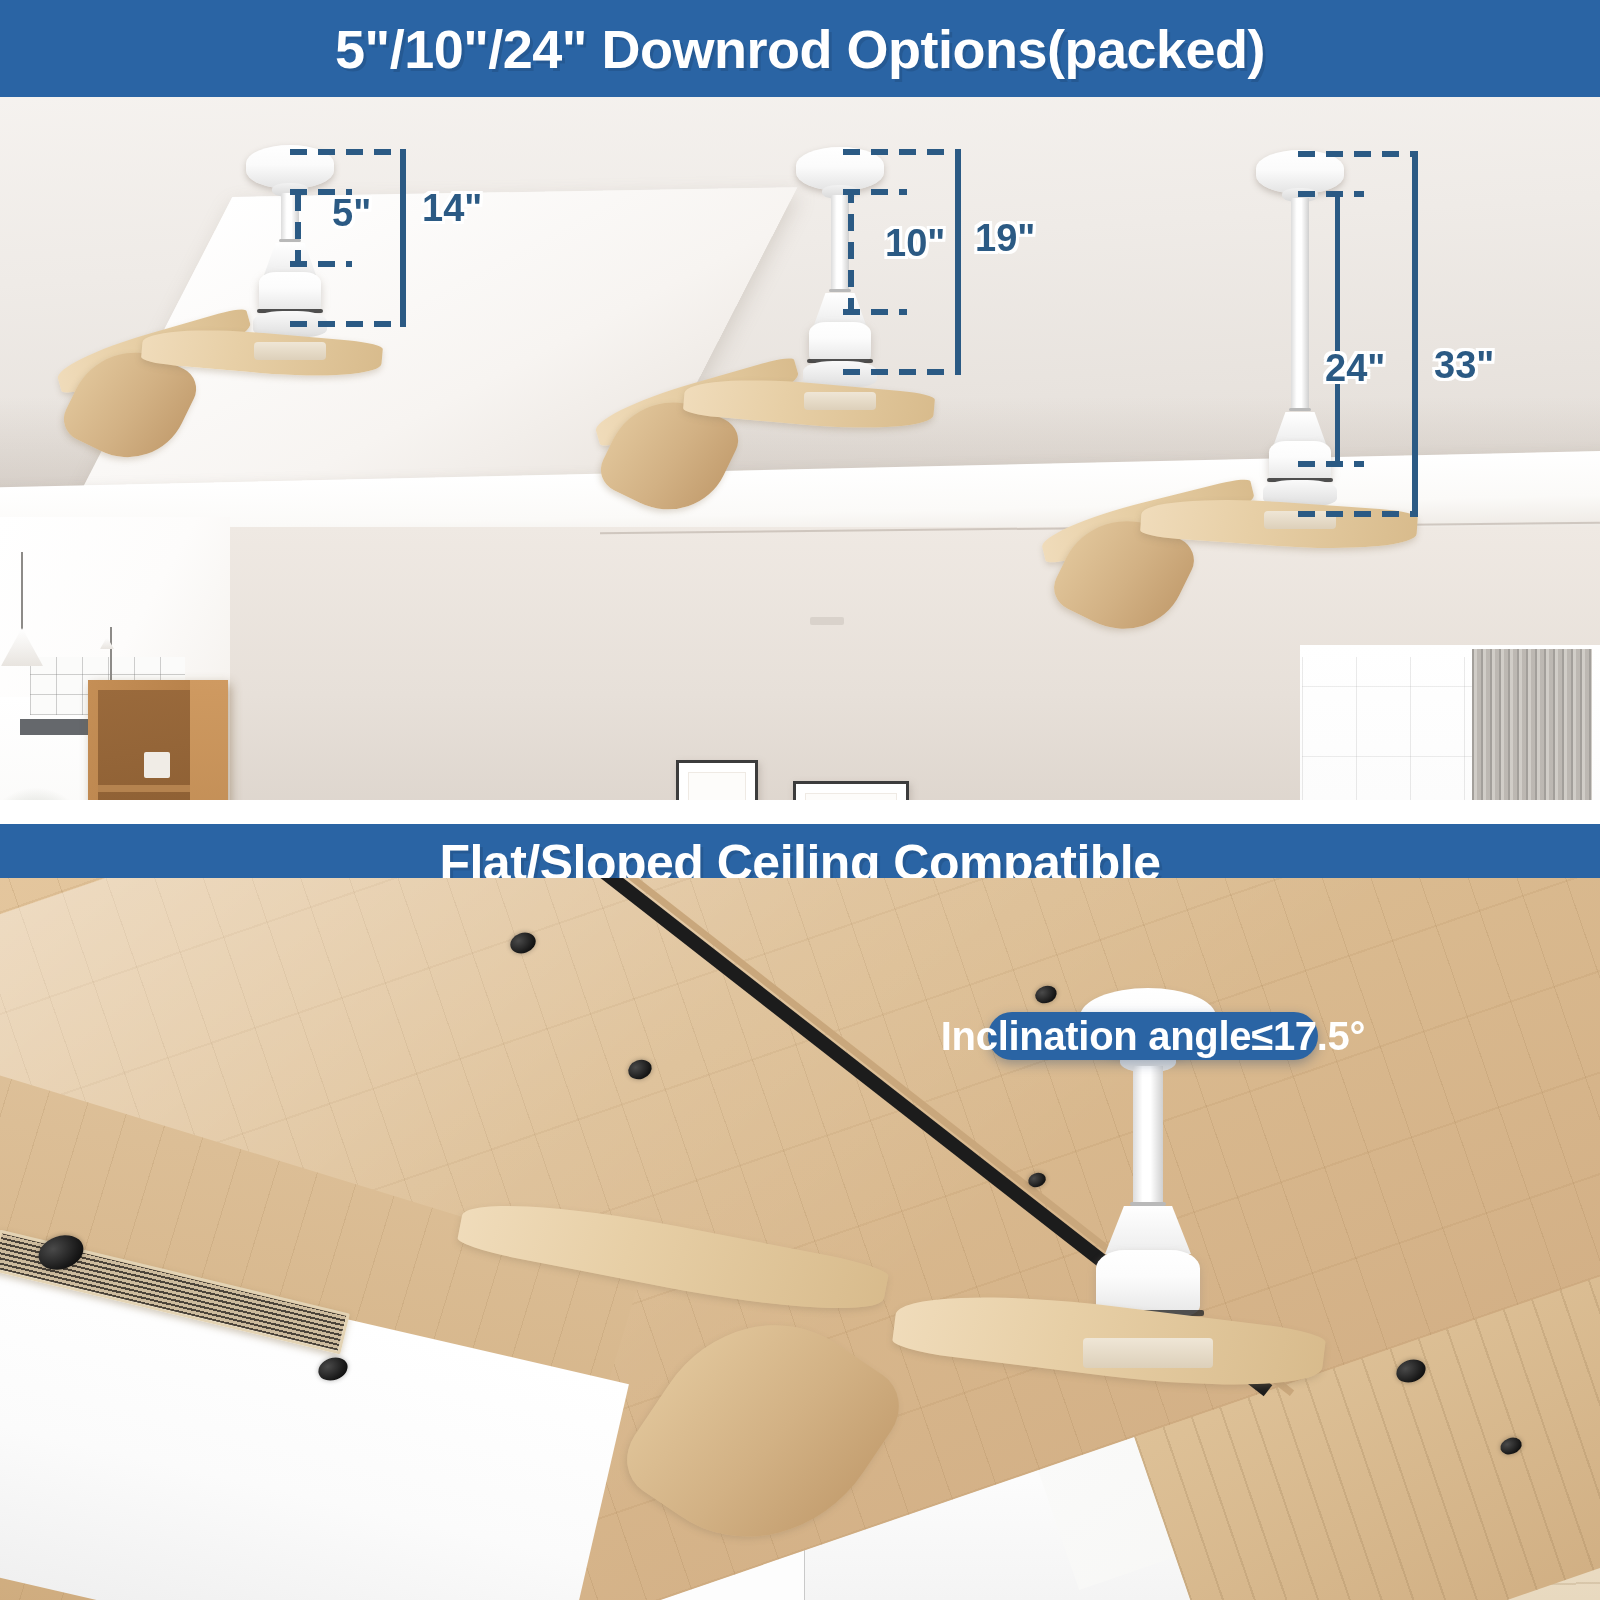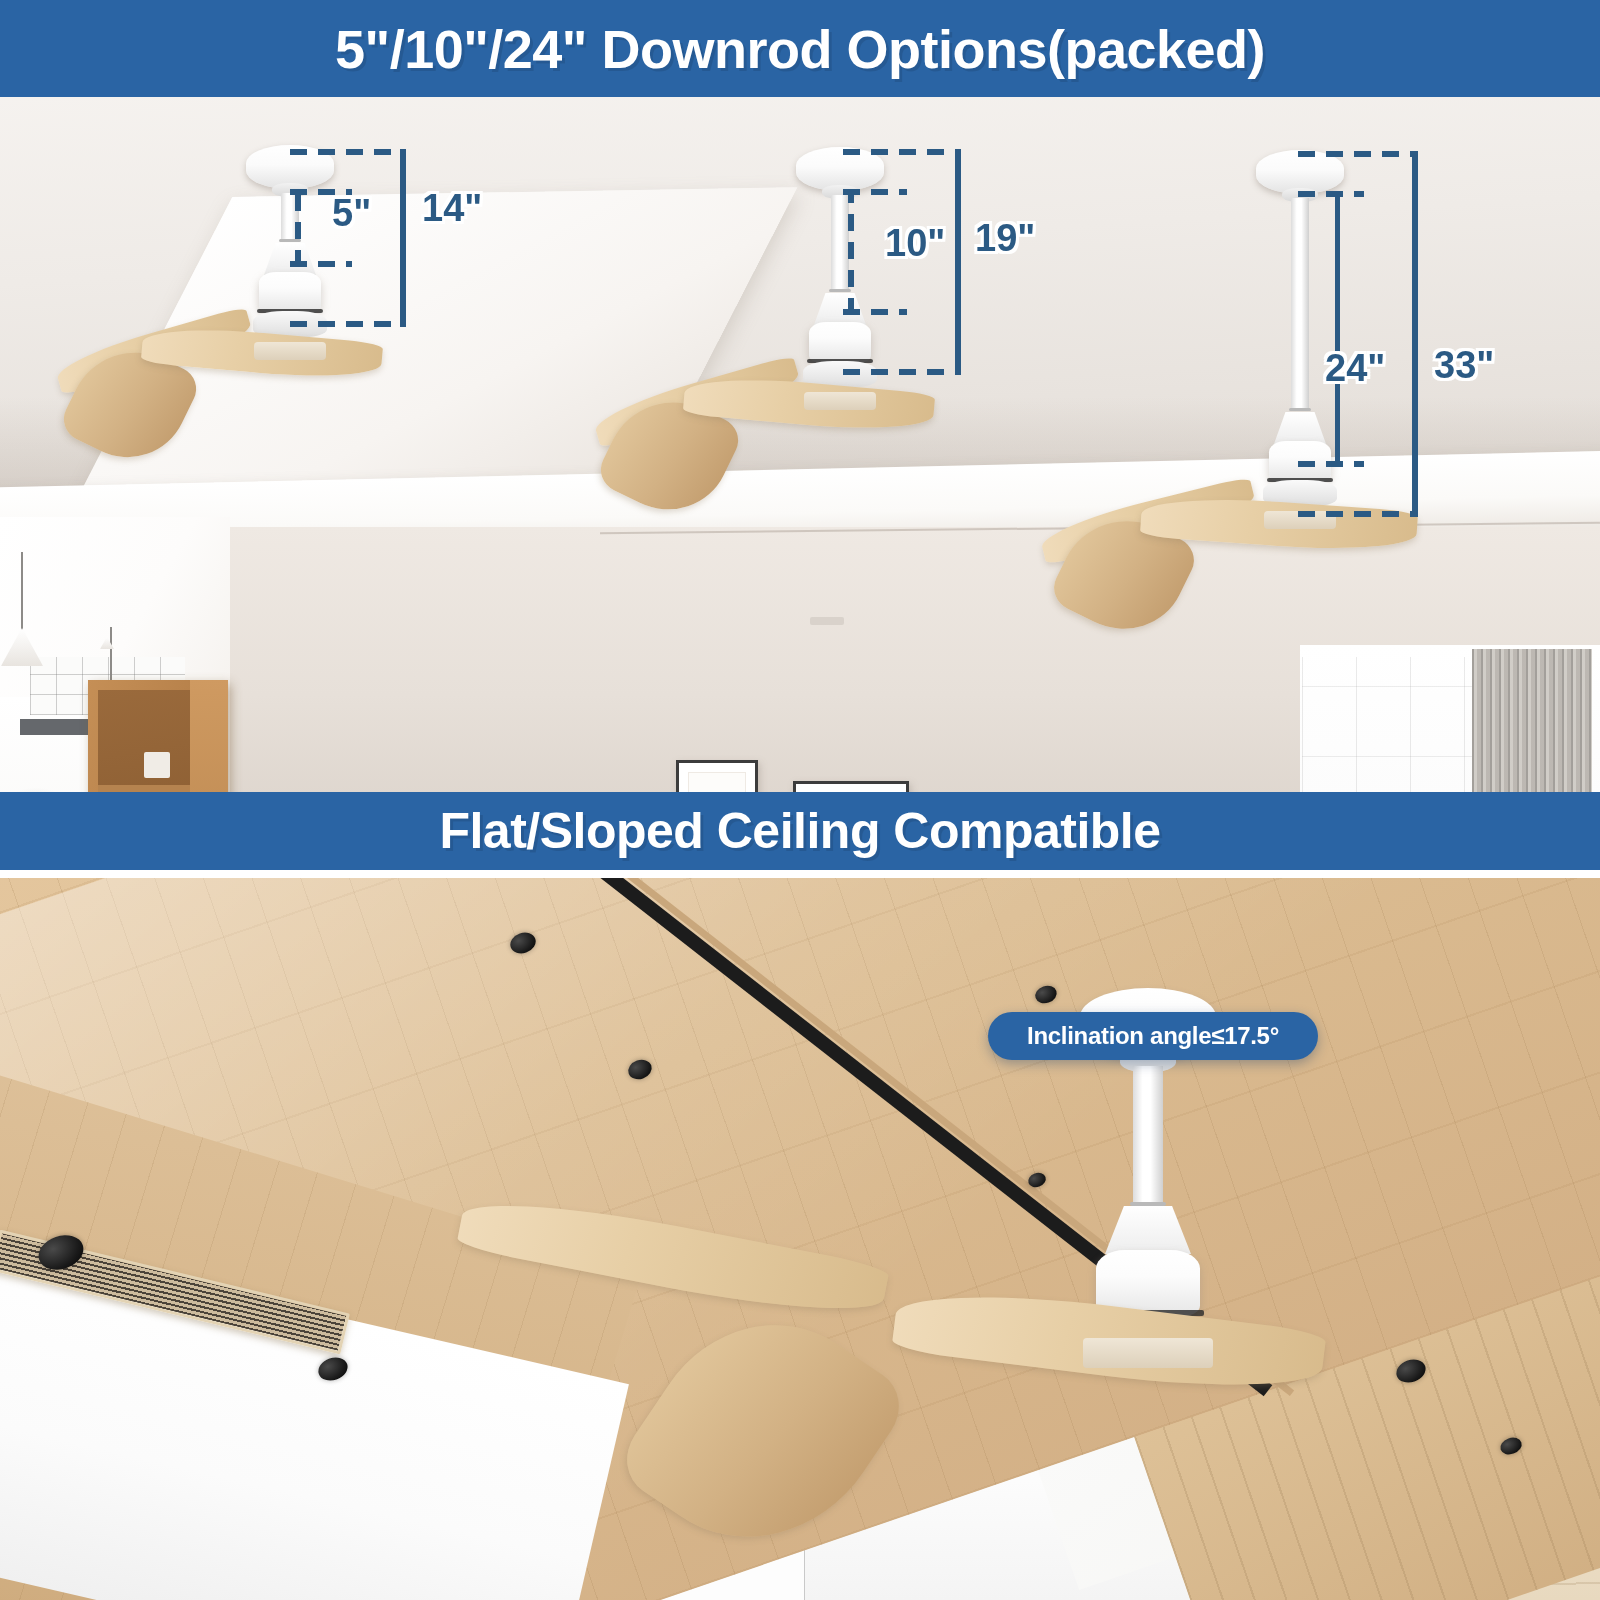--- a/index.html
+++ b/index.html
@@ -18,21 +18,21 @@
   }
   .banner-text {
     color:#ffffff;
     font-weight:bold;
     letter-spacing:-0.5px;
     text-shadow:3px 3px 0 rgba(0,0,0,0.10);
     white-space:nowrap;
   }
   #banner-top { top:0; height:97px; }
   #banner-top .banner-text { font-size:54px; }
-  #banner-mid { top:792px; height:78px; }
+  #banner-mid { top:824px; height:78px; }
   #banner-mid .banner-text { font-size:50px; }
 
   
   .scene-top {
     position:absolute; left:0; top:97px; width:1600px; height:703px;
     overflow:hidden; background:#cdc7c2;
   }
   .s1-ceiling {
     position:absolute; left:-60px; top:-40px; width:1760px; height:470px;
     background:linear-gradient(178deg,#f6f3f0 0%,#efebe7 40%,#e2dcd6 100%);
@@ -323,21 +323,21 @@
 
   
   .badge {
     position:absolute;
     background:#2a64a4;
     border-radius:40px;
     display:flex; align-items:center; justify-content:center;
     box-shadow:0 4px 12px rgba(25,60,105,.35);
   }
   .badge-text {
-    color:#ffffff; font-weight:bold; font-size:24px; letter-spacing:-0.3px;
+    color:#ffffff; font-weight:bold; font-size:40px; letter-spacing:-0.3px;
     white-space:nowrap;
   }
 </style>
 </head>
 <body>
 
 <div class="page">
 
   <div class="banner" id="banner-top">
     <div class="banner-text">5"/10"/24" Downrod Options(packed)</div>

